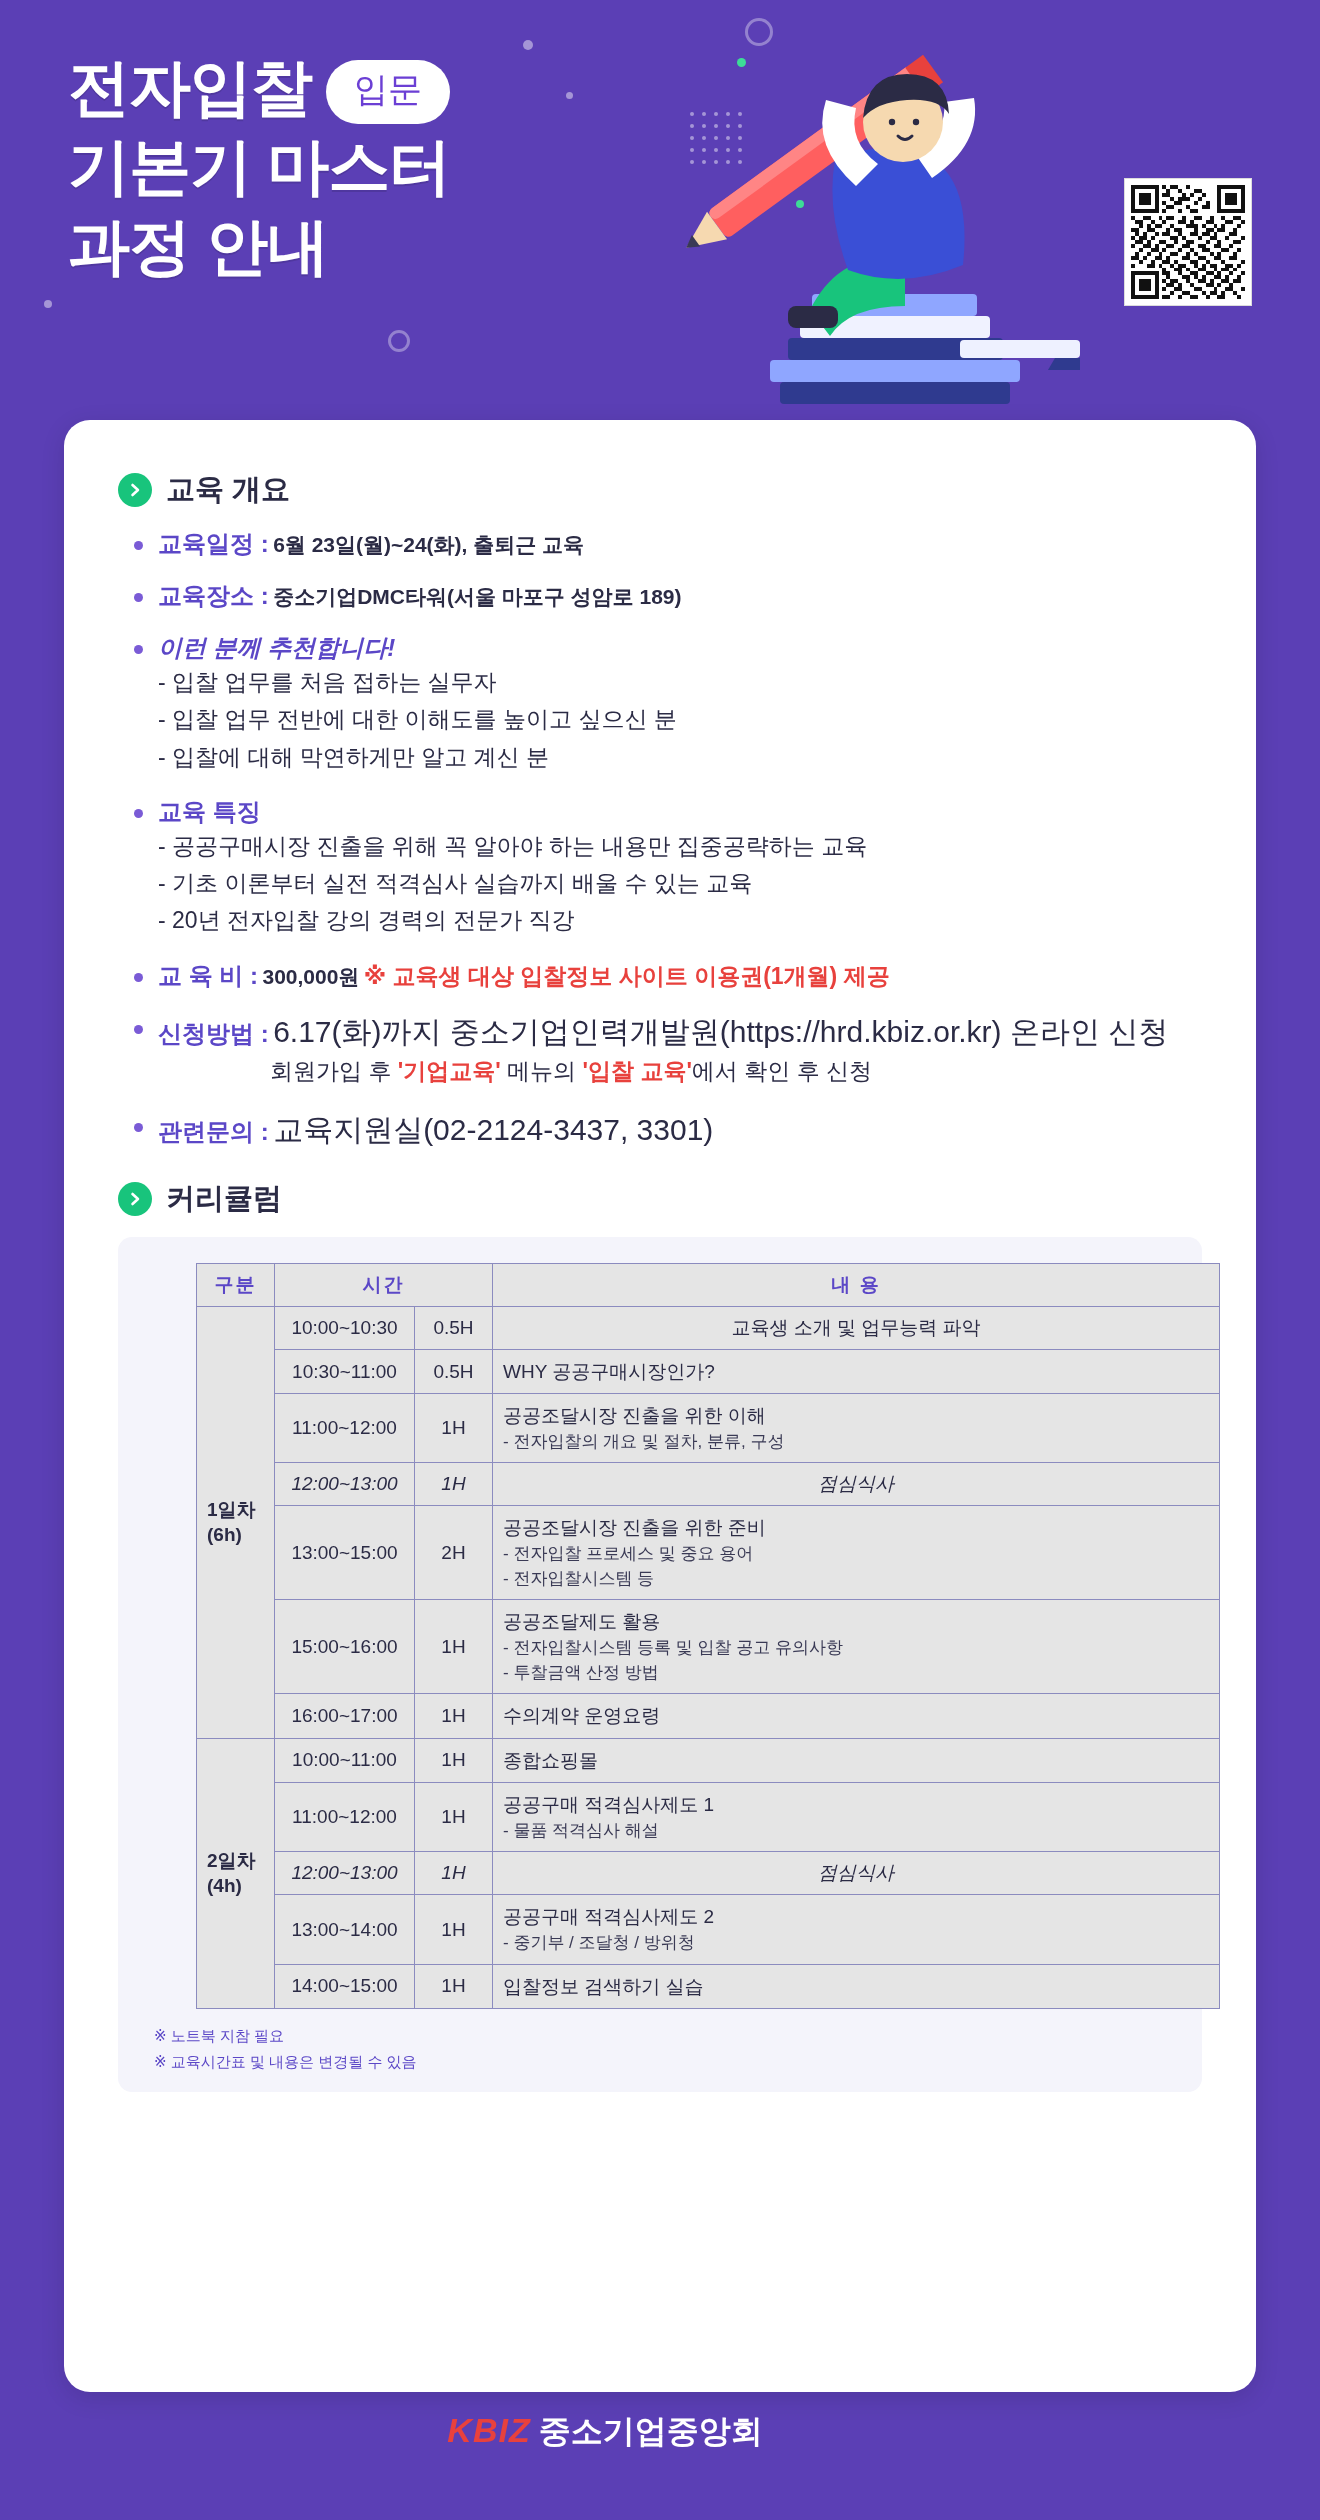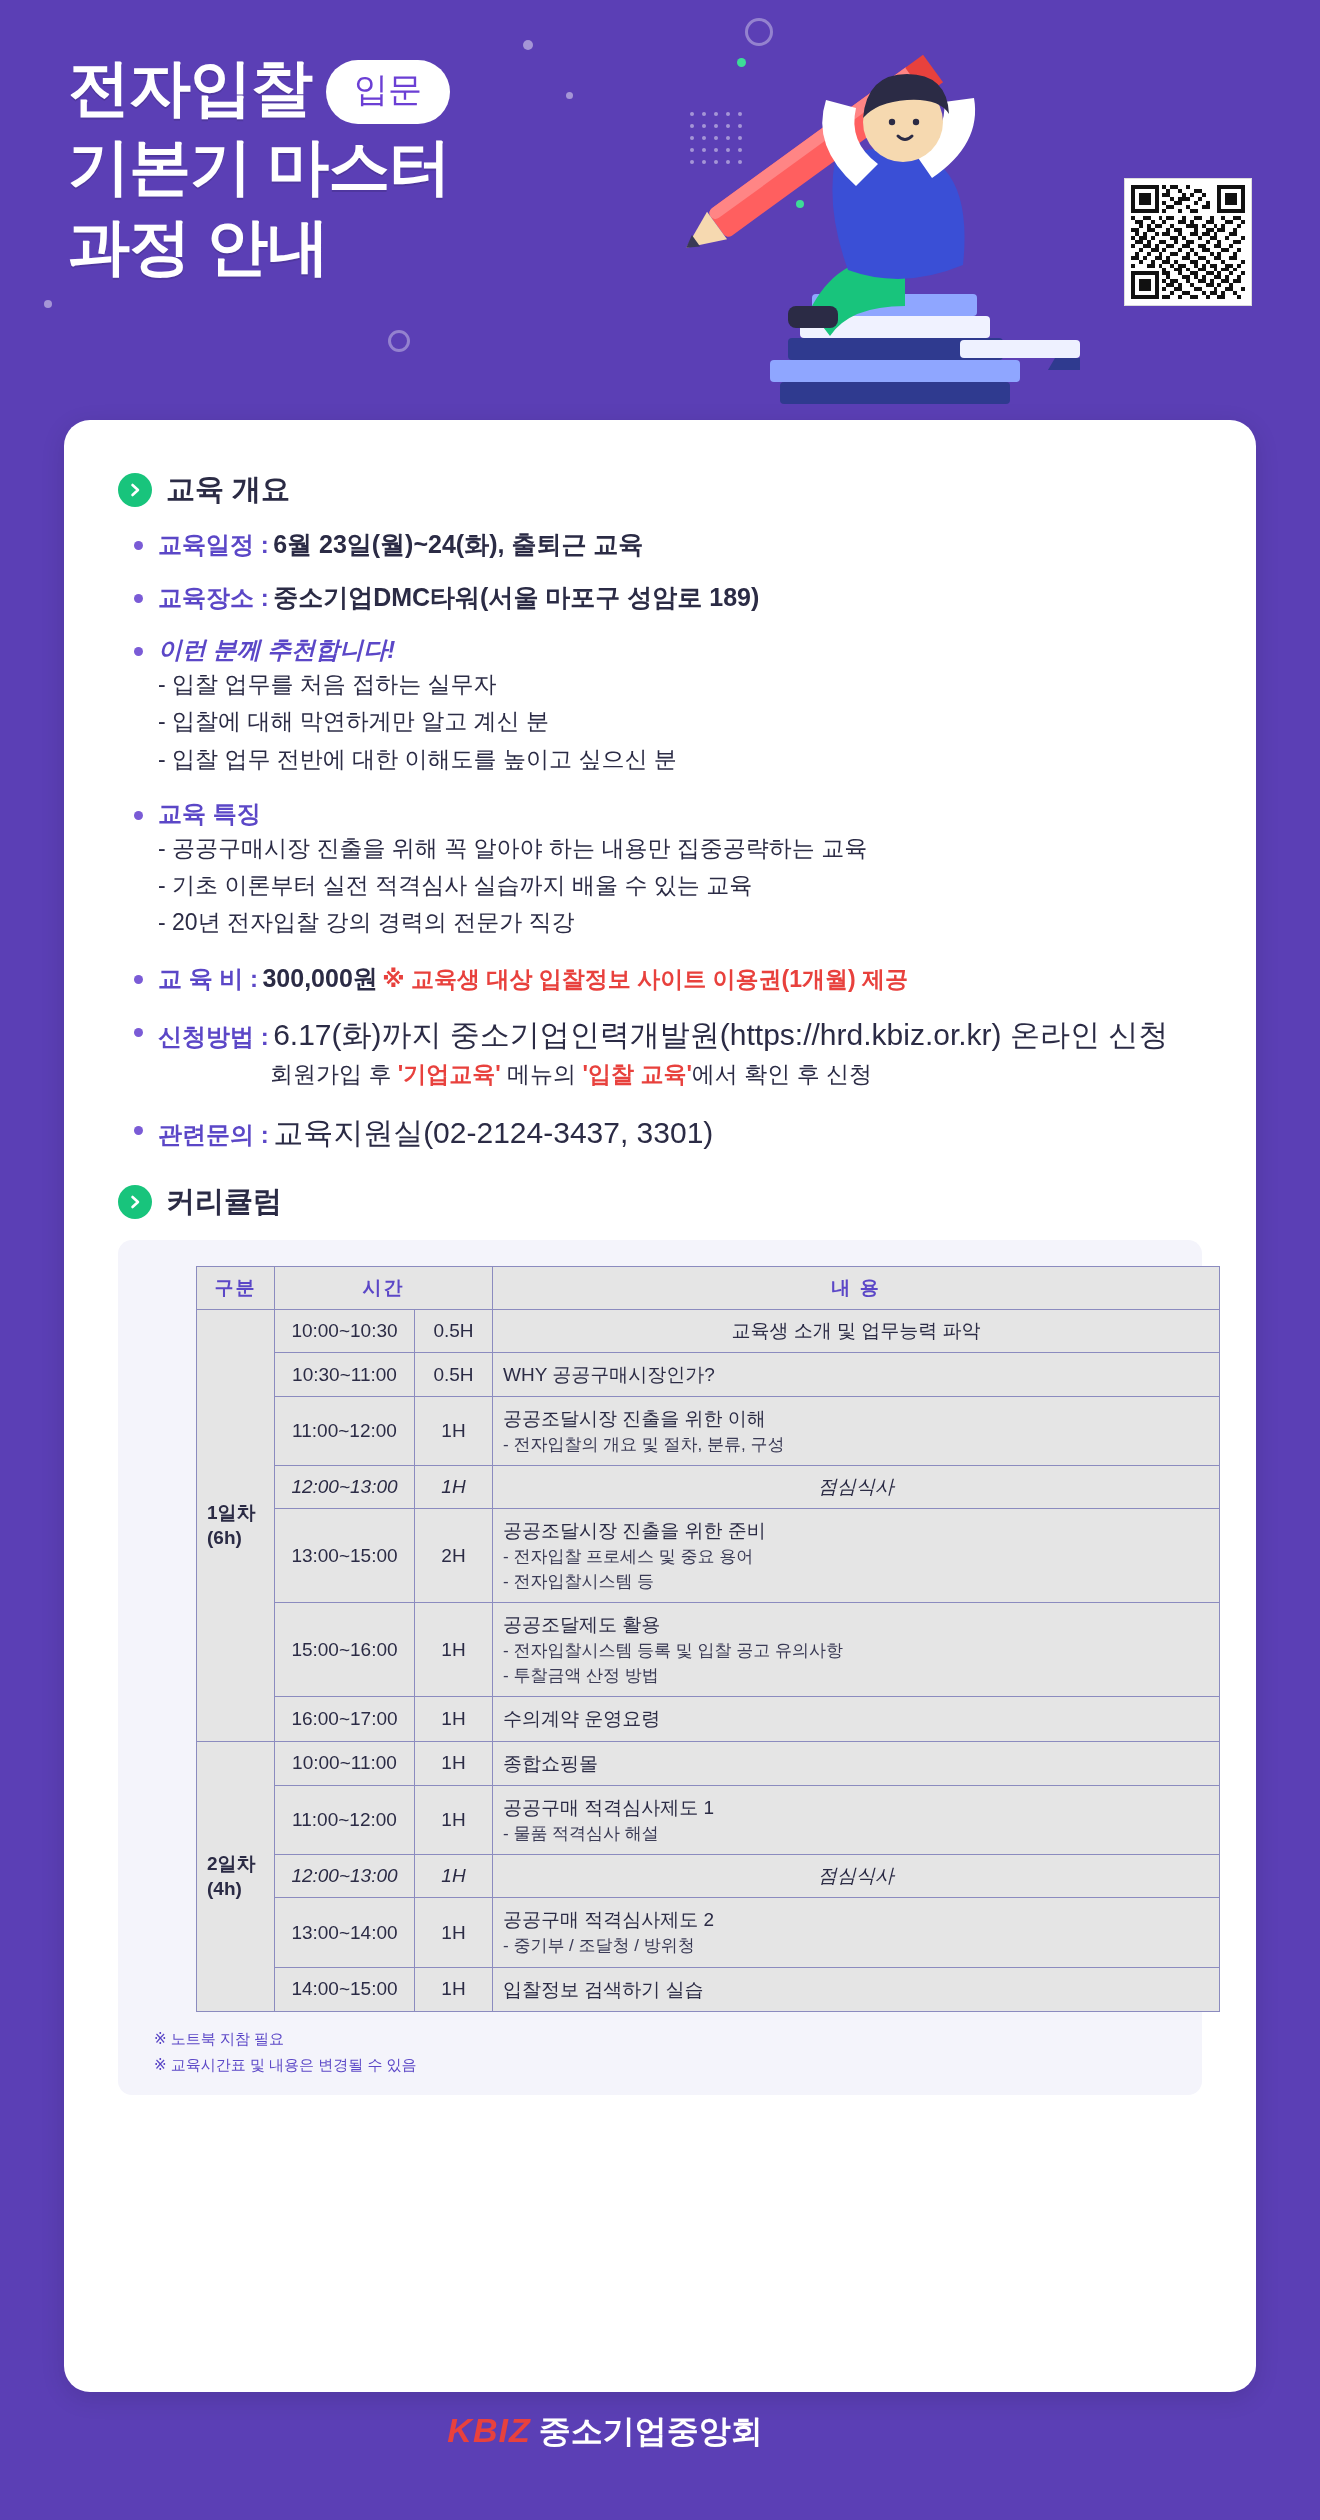--- a/index.html
+++ b/index.html
@@ -68,21 +68,21 @@
   .sec-head .sec-title { font-size:29px; font-weight:bold; color:#2b2b45; }
 
   
   ul.blist { list-style:none; margin:0; padding:0 0 0 22px; }
   ul.blist > li { position:relative; padding-left:26px; margin-bottom:20px; }
   ul.blist > li::before {
     content:""; position:absolute; left:2px; top:13px;
     width:9px; height:9px; border-radius:50%; background:#7a5bd6;
   }
   .lbl { color:#5b47c7; font-weight:bold; font-size:24px; }
-  .val { color:#2b2b45; font-weight:bold; font-size:25px; }
+  .val { color:#2b2b45; font-weight:bold; font-size:21px; }
   .val-n { color:#2b2b45; font-size:30px; }
   .sub { color:#2b2b45; font-size:23px; line-height:1.62; margin-top:0; }
   .sub div { white-space:nowrap; }
   .red { color:#e8413d; font-weight:bold; }
   .ital { font-style:italic; }
 
   
   .tablewrap {
     background:#f4f4fb; border-radius:14px;
     margin:6px 8px 0 8px; padding:26px 30px 18px;
@@ -419,22 +419,22 @@
       <span class="val">6월 23일(월)~24(화), 출퇴근 교육</span>
     </li>
     <li>
       <span class="lbl">교육장소 :</span>
       <span class="val">중소기업DMC타워(서울 마포구 성암로 189)</span>
     </li>
     <li>
       <span class="lbl ital">이런 분께 추천합니다!</span>
       <div class="sub">
         <div>- 입찰 업무를 처음 접하는 실무자</div>
+        <div>- 입찰 업무 전반에 대한 이해도를 높이고 싶으신 분</div>
         <div>- 입찰에 대해 막연하게만 알고 계신 분</div>
-        <div>- 입찰 업무 전반에 대한 이해도를 높이고 싶으신 분</div>
       </div>
     </li>
     <li>
       <span class="lbl">교육 특징</span>
       <div class="sub">
         <div>- 공공구매시장 진출을 위해 꼭 알아야 하는 내용만 집중공략하는 교육</div>
         <div>- 기초 이론부터 실전 적격심사 실습까지 배울 수 있는 교육</div>
         <div>- 20년 전자입찰 강의 경력의 전문가 직강</div>
       </div>
     </li>

